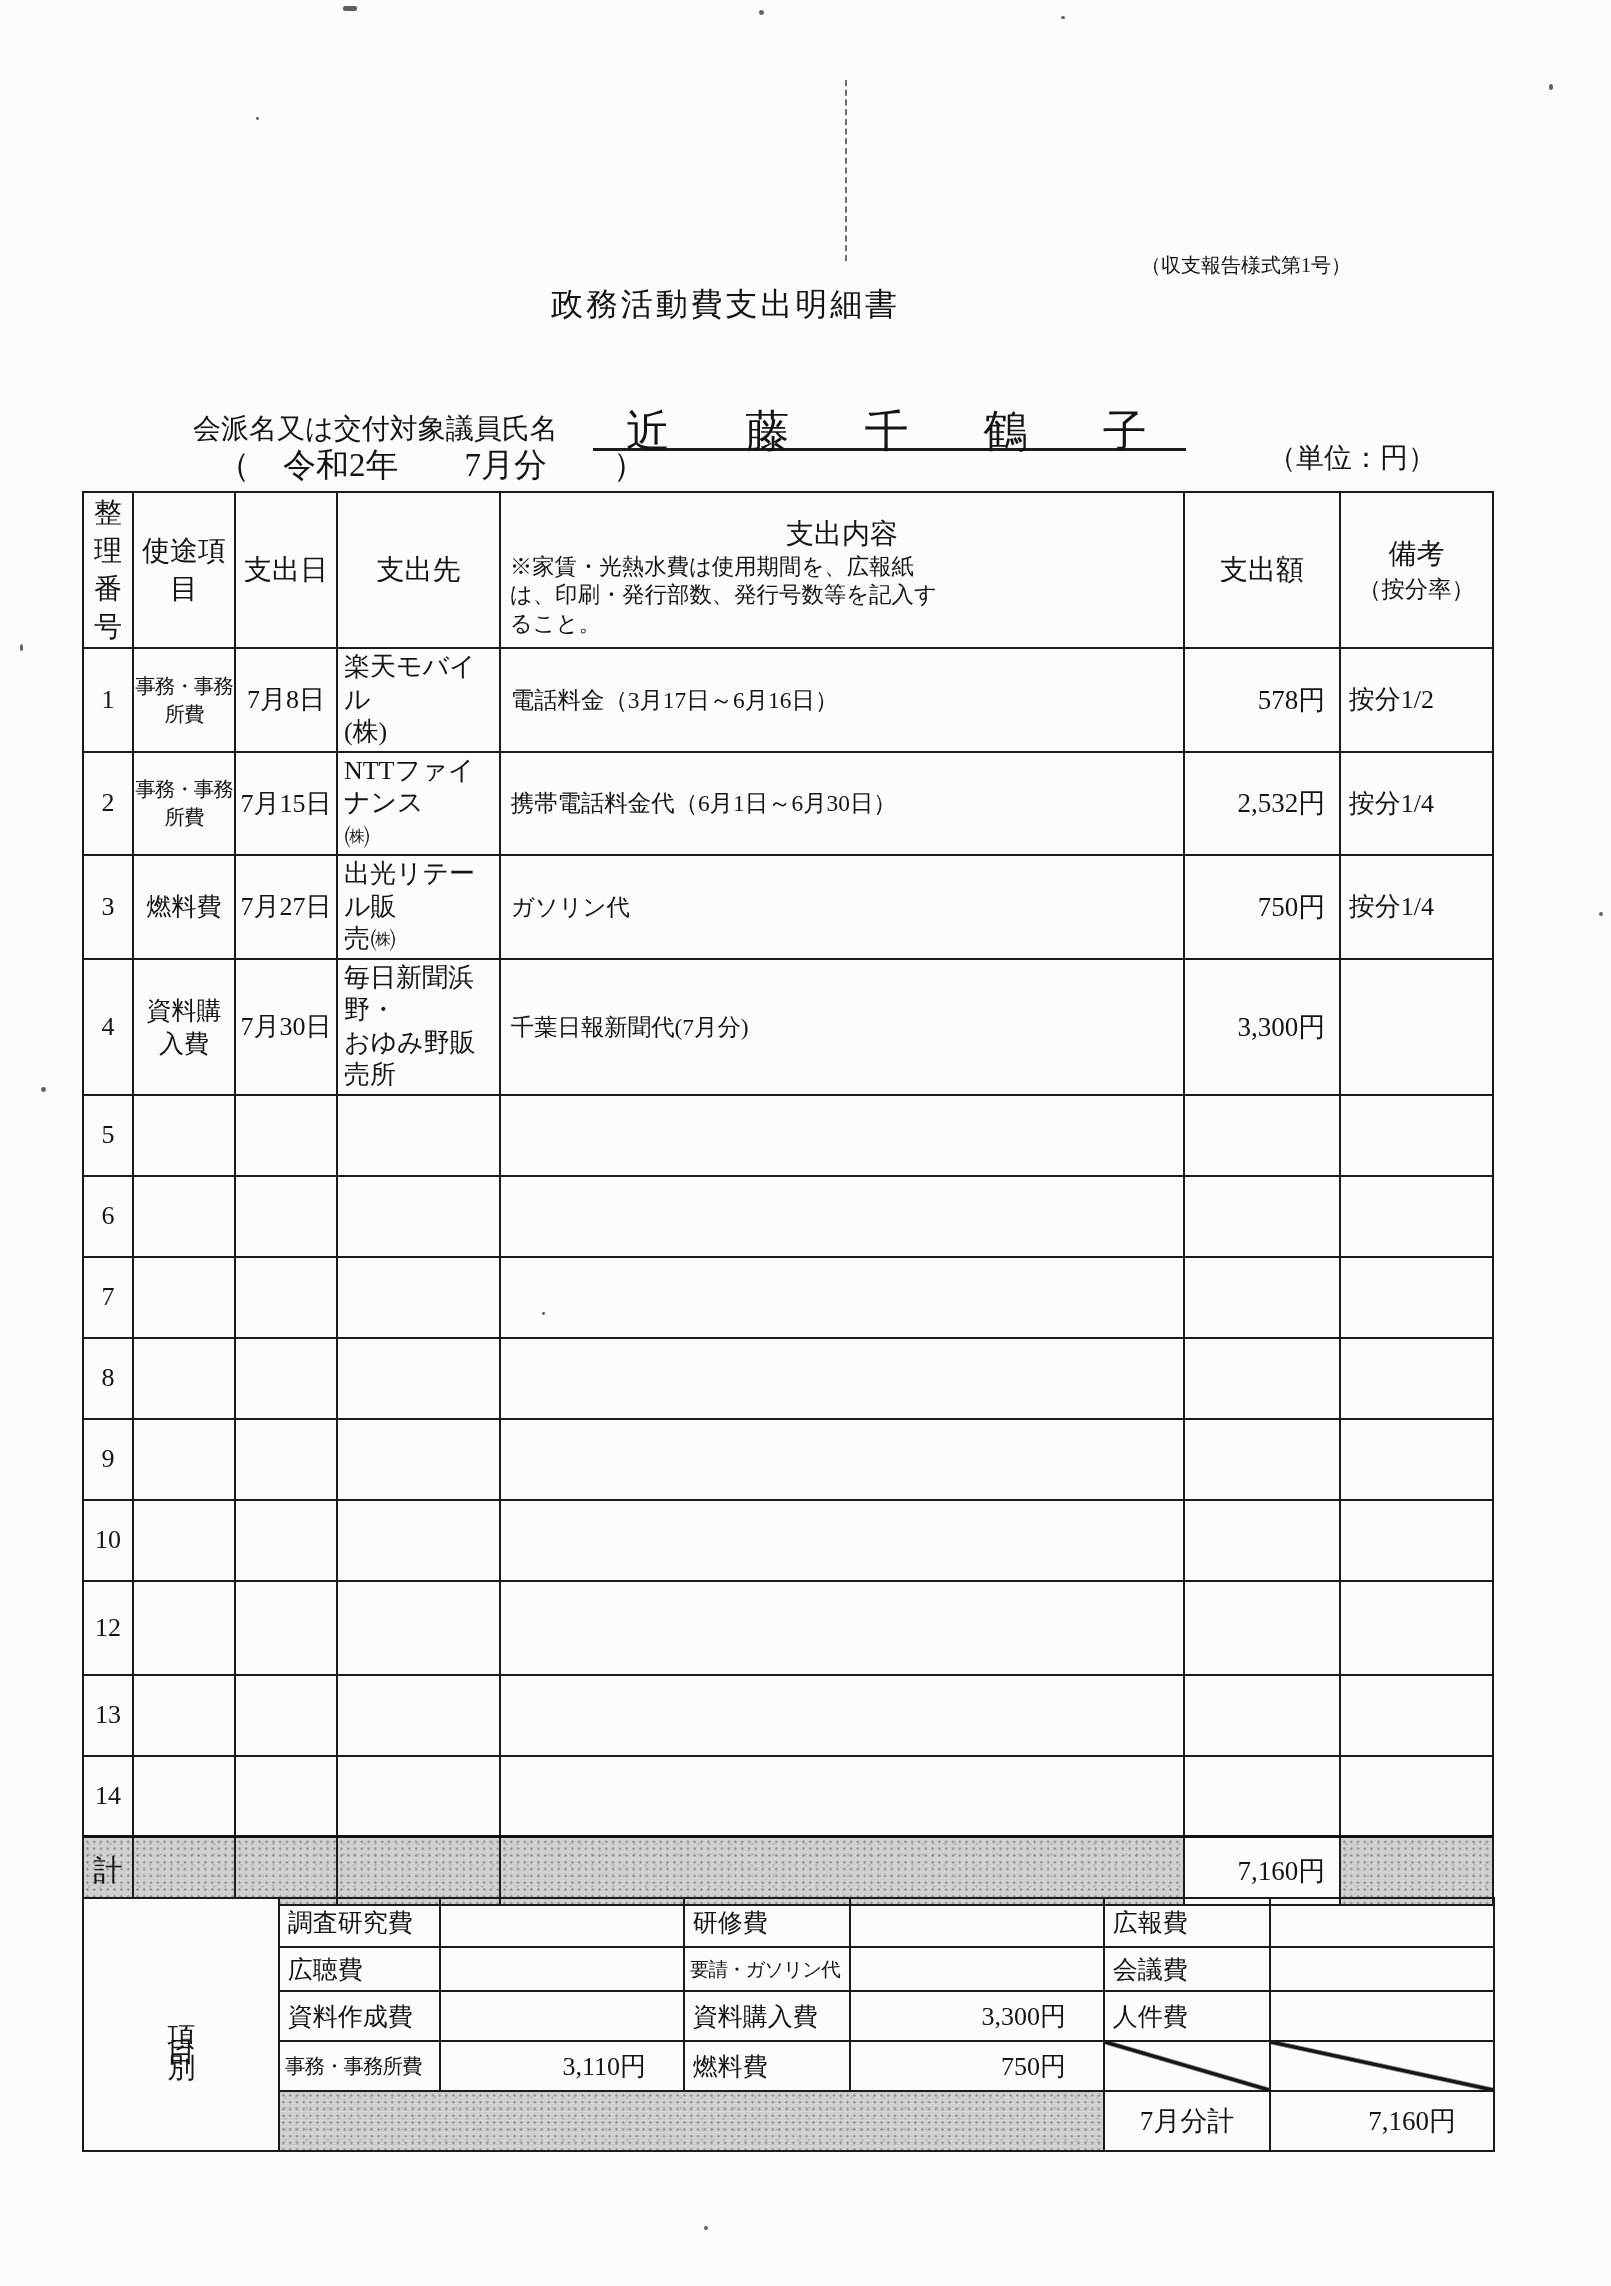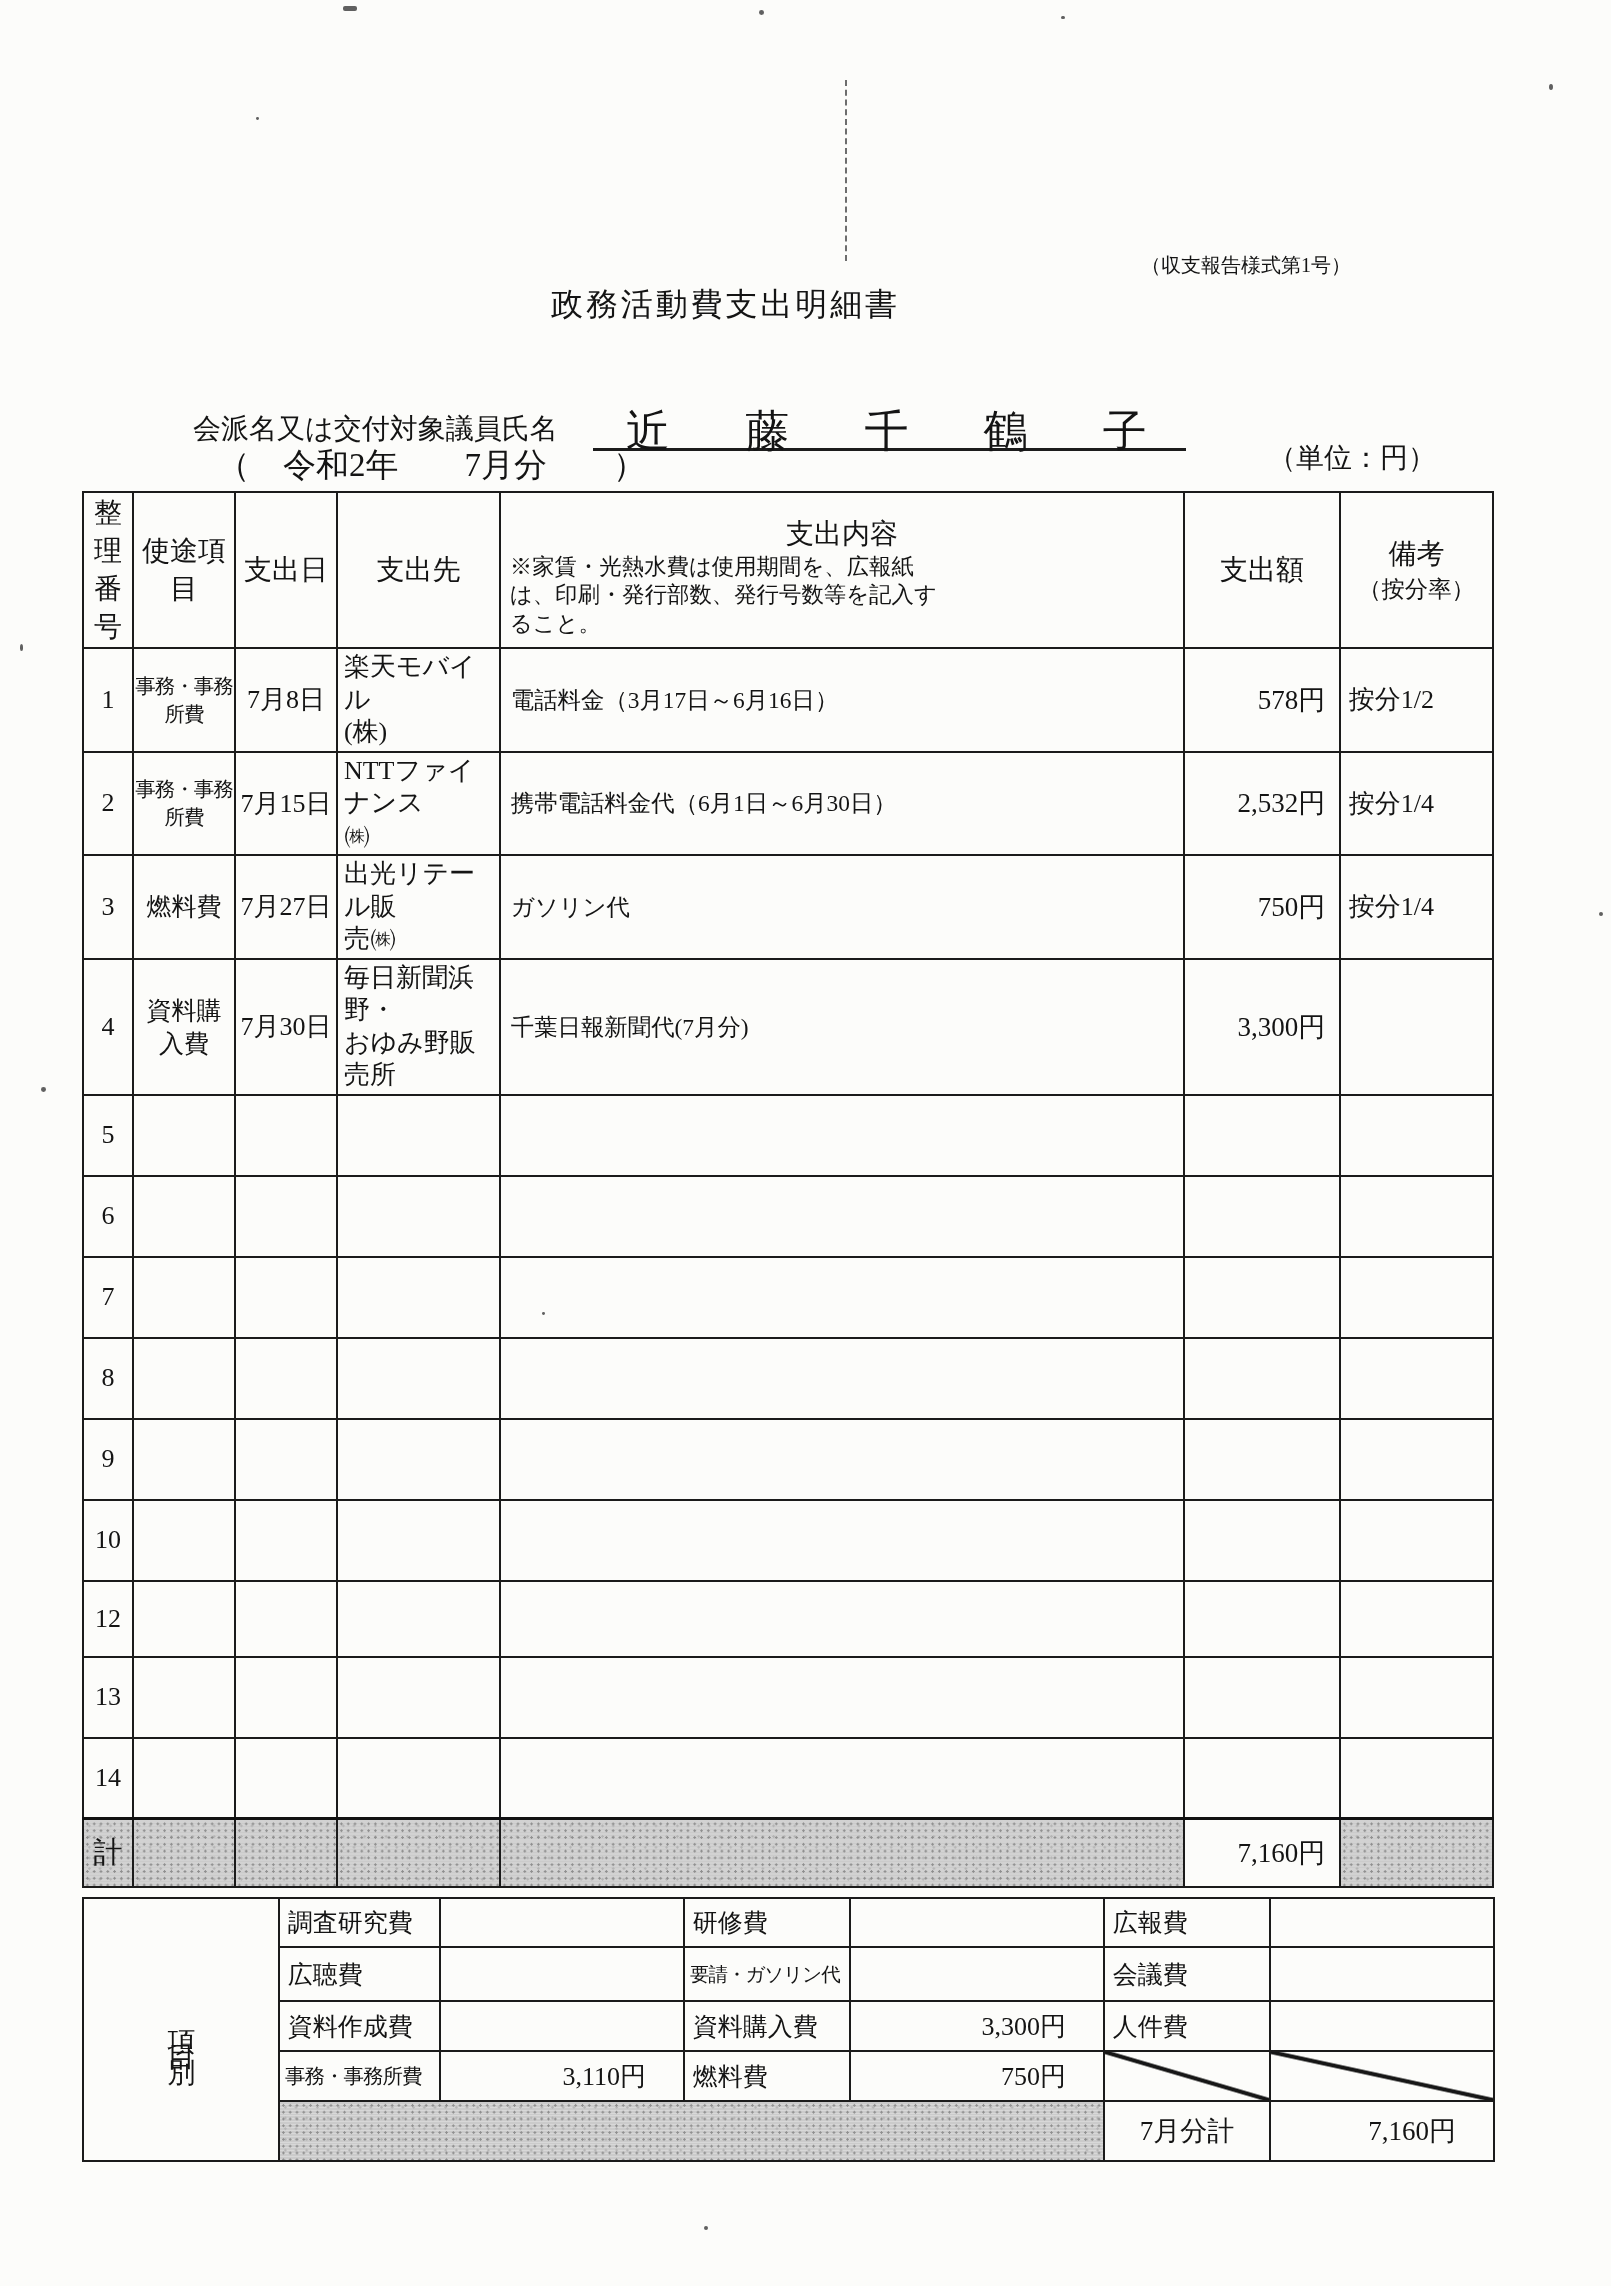--- a/index.html
+++ b/index.html
@@ -221,21 +221,21 @@
     </tr>
     <tr style="height:81px">
       <td class="cell-no">10</td>
       <td></td>
           <td></td>
           <td></td>
           <td></td>
           <td></td>
           <td></td>
     </tr>
-    <tr style="height:76px">
+    <tr style="height:94px">
       <td class="cell-no">12</td>
       <td></td>
           <td></td>
           <td></td>
           <td></td>
           <td></td>
           <td></td>
     </tr>
     <tr style="height:81px">
       <td class="cell-no">13</td>
@@ -281,21 +281,21 @@
     <tbody>
         <tr style="height:49px">
       <td rowspan="5" class="sum-group">項目別</td>
       <td class="sum-label">調査研究費</td>
       <td class="sum-value"></td>
       <td class="sum-label">研修費</td>
       <td class="sum-value"></td>
       <td class="sum-label">広報費</td>
       <td class="sum-value"></td>
     </tr>
-    <tr style="height:54px">
+    <tr style="height:44px">
       <td class="sum-label">広聴費</td>
       <td class="sum-value"></td>
       <td class="sum-label sm">要請・ガソリン代</td>
       <td class="sum-value"></td>
       <td class="sum-label">会議費</td>
       <td class="sum-value"></td>
     </tr>
     <tr style="height:50px">
       <td class="sum-label">資料作成費</td>
       <td class="sum-value"></td>

